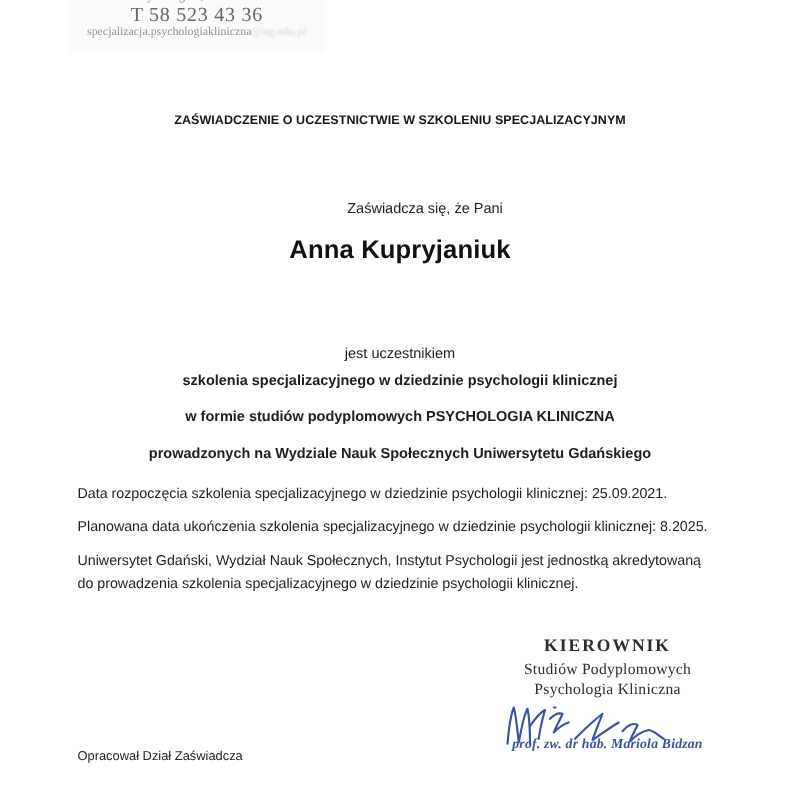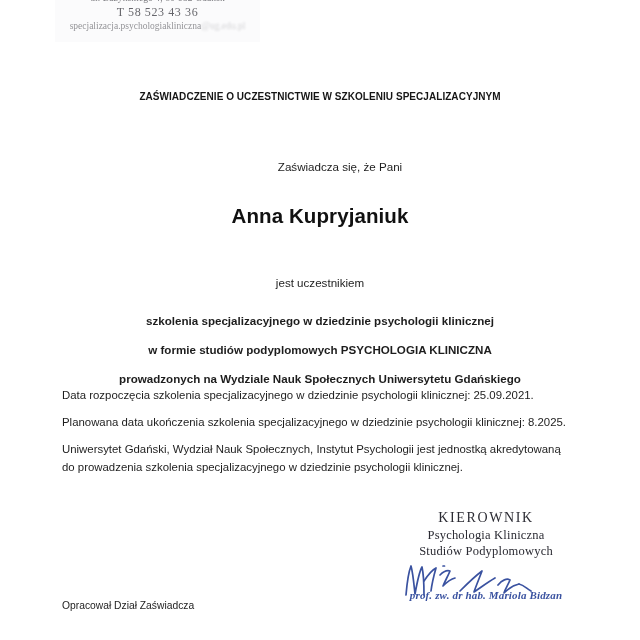--- a/index.html
+++ b/index.html
@@ -35,21 +35,21 @@
     white-space: nowrap;
   }
   .lh-addr {
     font-size: 9.5px;
     line-height: 13px;
     letter-spacing: .1px;
     opacity: .72;
     filter: blur(.25px);
   }
   .lh-phone {
-    font-size: 12px;
+    font-size: 16px;
     line-height: 15px;
     letter-spacing: .6px;
     opacity: .85;
   }
   .lh-mail {
     font-size: 9.5px;
     line-height: 13px;
     opacity: .6;
     filter: blur(.35px);
   }
@@ -78,39 +78,39 @@
     left: 0; right: 0;
     top: 160px;
     text-align: center;
     font-size: 11.6px;
     color: #1d1d1d;
     padding-left: 40px;
   }
   .recipient-name {
     position: absolute;
     left: 0; right: 0;
-    top: 204px;
+    top: 188px;
     text-align: center;
     font-size: 20.5px;
     font-weight: bold;
     letter-spacing: .1px;
     color: #111111;
   }
   .center-block {
     position: absolute;
     left: 0; right: 0;
     top: 276px;
     text-align: center;
   }
   .center-block .cl {
     display: block;
     font-size: 11.6px;
     color: #1d1d1d;
   }
-  .center-block .cl1 { margin-bottom: 25px; }
+  .center-block .cl1 { margin-bottom: 9px; }
   .center-block .cl2 { font-weight: bold; margin-bottom: 16px; }
   .center-block .cl3 { font-weight: bold; margin-bottom: 16px; }
   .center-block .cl4 { font-weight: bold; }
 
   
   .para {
     position: absolute;
     left: 62px;
     width: 520px;
     font-size: 11.4px;
@@ -127,21 +127,21 @@
     position: absolute;
     left: 386px;
     top: 509px;
     width: 200px;
     text-align: center;
     font-family: "Liberation Serif", serif;
     color: #2b2b33;
   }
   .sign-role {
     font-size: 14px;
-    font-weight: normal;
+    font-weight: bold;
     letter-spacing: 1.6px;
     line-height: 18px;
   }
   .sign-sub {
     font-size: 12.5px;
     line-height: 16px;
     letter-spacing: .2px;
   }
   .sign-area {
     position: relative;
@@ -196,22 +196,22 @@
   <span class="cl cl3">w formie studiów podyplomowych PSYCHOLOGIA KLINICZNA</span>
   <span class="cl cl4">prowadzonych na Wydziale Nauk Społecznych Uniwersytetu Gdańskiego</span>
 </div>
 
 <div class="para para-start">Data rozpoczęcia szkolenia specjalizacyjnego w dziedzinie psychologii klinicznej: 25.09.2021.</div>
 <div class="para para-end">Planowana data ukończenia szkolenia specjalizacyjnego w dziedzinie psychologii klinicznej: 8.2025.</div>
 <div class="para para-accr">Uniwersytet Gdański, Wydział Nauk Społecznych, Instytut Psychologii jest jednostką akredytowaną do prowadzenia szkolenia specjalizacyjnego w dziedzinie psychologii klinicznej.</div>
 
 <div class="sign-block">
   <div class="sign-role">KIEROWNIK</div>
+  <div class="sign-sub">Studiów Podyplomowych</div>
   <div class="sign-sub">Psychologia Kliniczna</div>
-  <div class="sign-sub">Studiów Podyplomowych</div>
 
   <div class="sign-area">
     <svg class="signature-mark" viewBox="0 0 150 40">
       <g fill="none" stroke="#3a52a0" stroke-width="1.7" stroke-linecap="round" stroke-linejoin="round">
         <path d="M8 34 C9 22 11 10 13 5 C15 12 16 24 17 33 C19 22 21 11 24 6 C26 15 26 26 26 34"></path>
         <path d="M26 20 C30 14 34 9 38 7 C36 14 34 22 33 30"></path>
         <path d="M42 14 C45 11 49 9 52 10 C50 15 47 20 45 25 C48 22 53 18 57 17"></path>
         <path d="M45 5 l1.5 0"></path>
         <path d="M62 30 C68 24 76 16 84 10 C81 18 78 25 76 31 C82 27 90 21 97 17"></path>
         <path d="M100 24 C104 19 109 17 112 19 C110 24 107 28 106 32 C110 28 116 24 121 23"></path>

